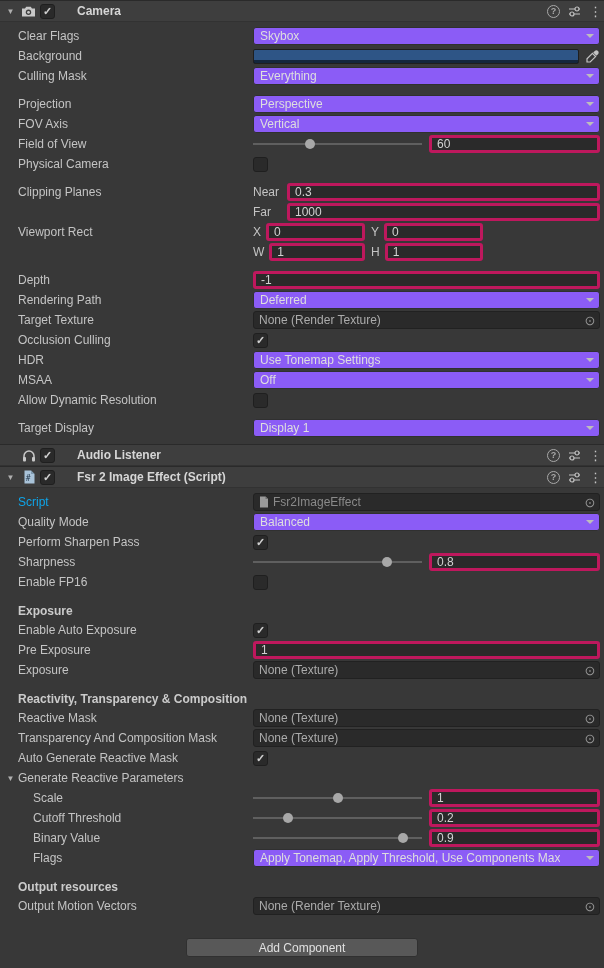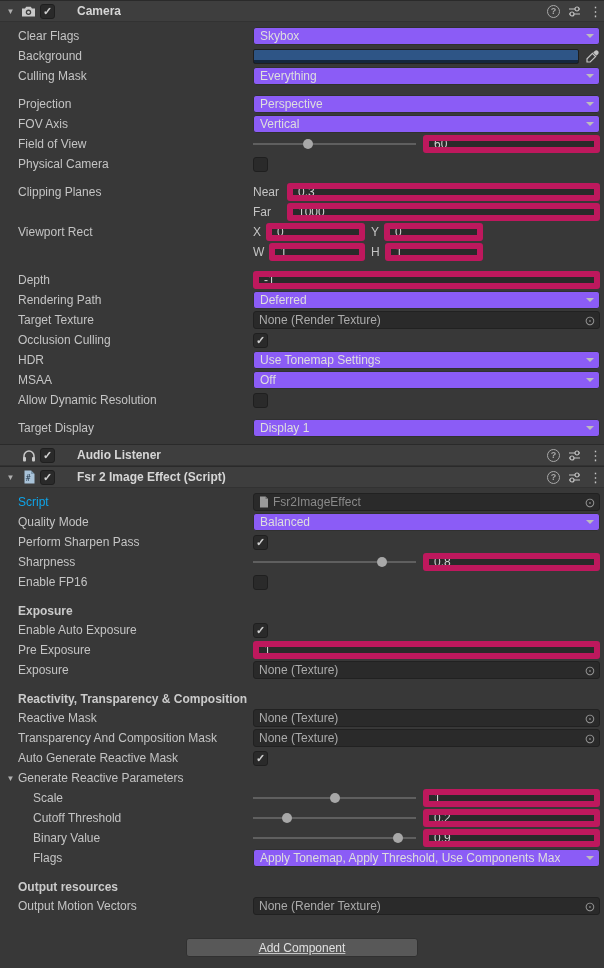--- a/index.html
+++ b/index.html
@@ -30,42 +30,42 @@
 .label.indent{padding-left:33px;}
 .label.dim{color:#0ea5e9;}
 .fold-label{flex:1;display:flex;align-items:center;padding-left:4px;gap:1px;white-space:nowrap;overflow:hidden;}
 .gap{height:8px;}
 .section{height:18px;margin-top:10px;display:flex;align-items:center;padding-left:18px;font-weight:bold;color:#CBCBCB;}
 
 
 .dropdown{flex:1;height:18px;background:#8b5cf6;border:1px solid #303030;border-radius:3px;display:flex;align-items:center;padding:0 18px 0 6px;position:relative;color:#DEDEDE;cursor:pointer;min-width:0;}
 .dd-text{white-space:nowrap;overflow:hidden;}
 .dd-arrow{position:absolute;right:5px;top:6px;width:0;height:0;border-left:4px solid transparent;border-right:4px solid transparent;border-top:4px solid #BDBDBD;}
-.tfield{height:18px;background:#2A2A2A;border:6px solid #be185d;border-radius:3px;color:#D2D2D2;padding:0 5px;font-family:inherit;font-size:12px;outline:none;}
+.tfield{height:18px;background:#2A2A2A;border:3px solid #be185d;border-radius:3px;color:#D2D2D2;padding:0 5px;font-family:inherit;font-size:12px;outline:none;}
 .tfield.full{flex:1;min-width:0;}
 .objfield{flex:1;height:18px;background:#2A2A2A;border:1px solid #212121;border-radius:3px;display:flex;align-items:center;padding-left:5px;color:#ABABAB;min-width:0;}
 .objfield.disabled{color:#8A8A8A;}
 .obj-icon{display:flex;align-items:center;margin-right:4px;flex:none;}
 .obj-text{flex:1;white-space:nowrap;overflow:hidden;}
 .obj-picker{width:18px;height:16px;display:flex;align-items:center;justify-content:center;color:#969696;font-size:13px;cursor:pointer;flex:none;}
 .slider{flex:1;height:18px;position:relative;margin-right:7px;cursor:pointer;min-width:0;}
 .slider .track{position:absolute;left:0;right:0;top:8px;height:2px;background:#5F5F5F;}
 .slider .thumb{position:absolute;top:4px;width:10px;height:10px;border-radius:50%;background:#A8A8A8;}
 .num{flex:0 0 50px;}
 .cp-sub{width:34px;color:#C4C4C4;flex:none;}
 .vr-group{flex:0 0 230px;display:flex;gap:6px;}
 .vr-cell{flex:1;display:flex;align-items:center;gap:5px;min-width:0;}
 .vr-label{flex:none;color:#C4C4C4;}
 .vr-cell .tfield{flex:1;min-width:0;width:100%;}
 .colorbar{flex:1;height:15px;border:1px solid #1F1F1F;border-radius:2px;position:relative;margin-right:5px;cursor:pointer;}
 .colorbar:after{content:"";position:absolute;left:0;right:0;bottom:0;height:3px;background:rgba(0,0,0,0.55);}
 .eyedropper{width:16px;display:flex;align-items:center;justify-content:center;cursor:pointer;flex:none;}
 
 
-.addc-wrap{display:flex;justify-content:center;margin-top:16px;text-decoration:underline;}
+.addc-wrap{display:flex;justify-content:center;margin-top:16px;}
 .addc{width:232px;height:19px;background:#585858;border:1px solid #303030;border-radius:3px;color:#E0E0E0;display:flex;align-items:center;justify-content:center;cursor:pointer;}
 </style>
 </head>
 <body>
 
 <div id="inspector">
 
   <div class="comp-header">
     <span class="foldout">▼</span>
     <span class="comp-icon">

